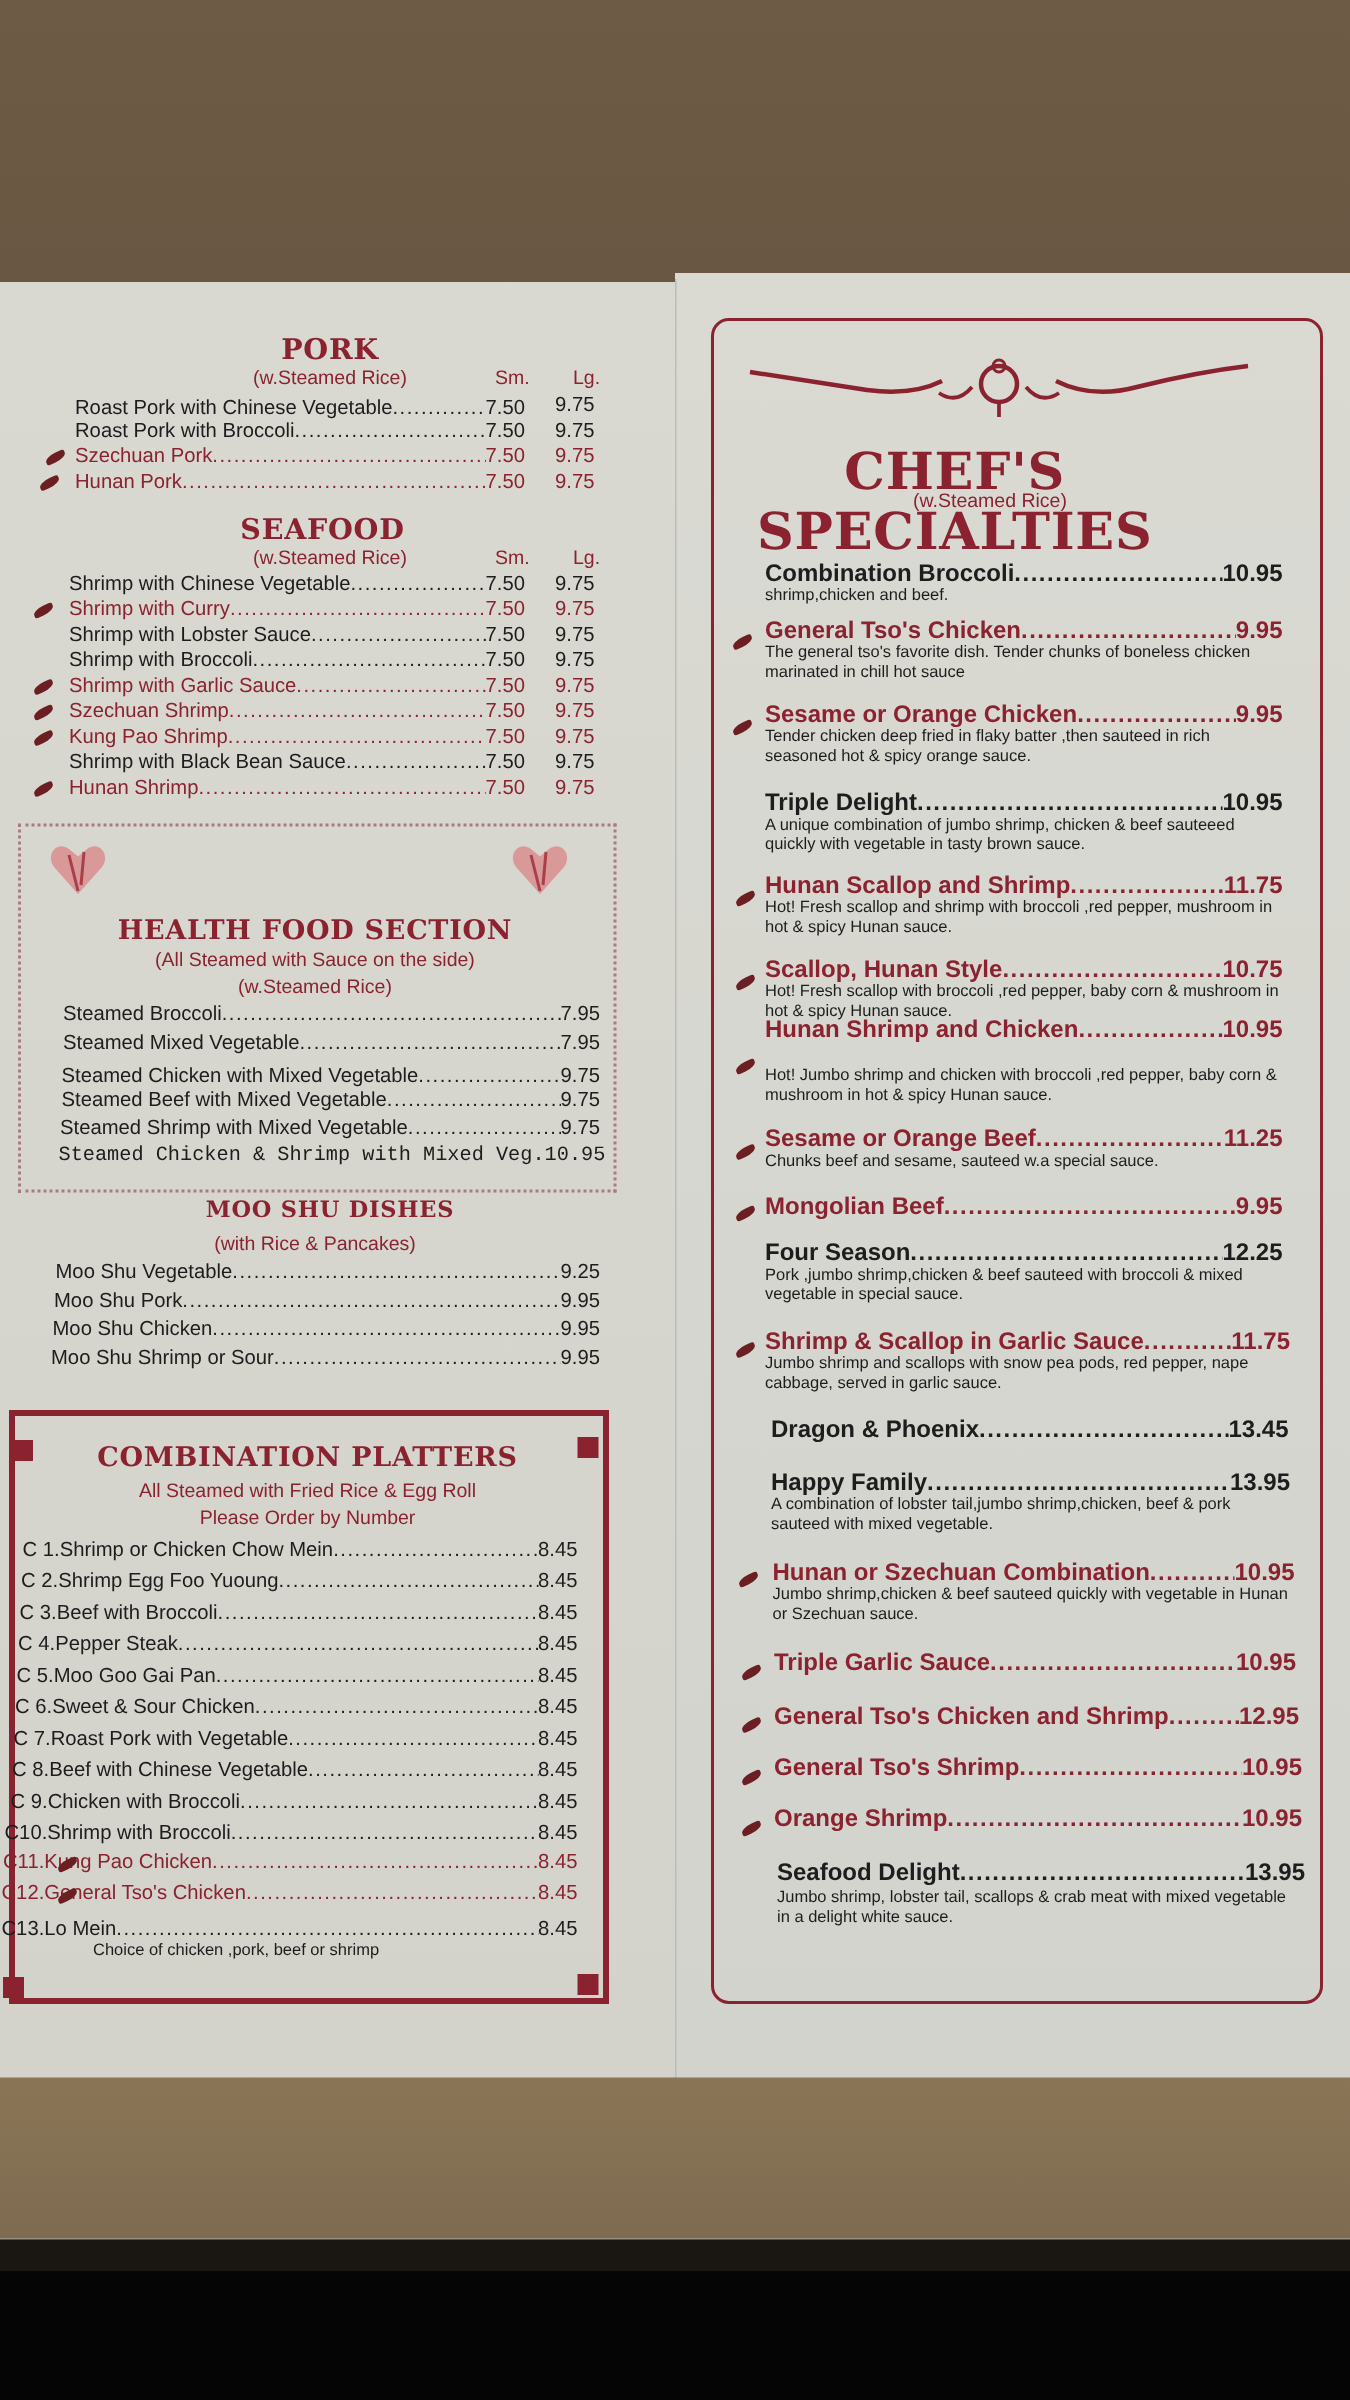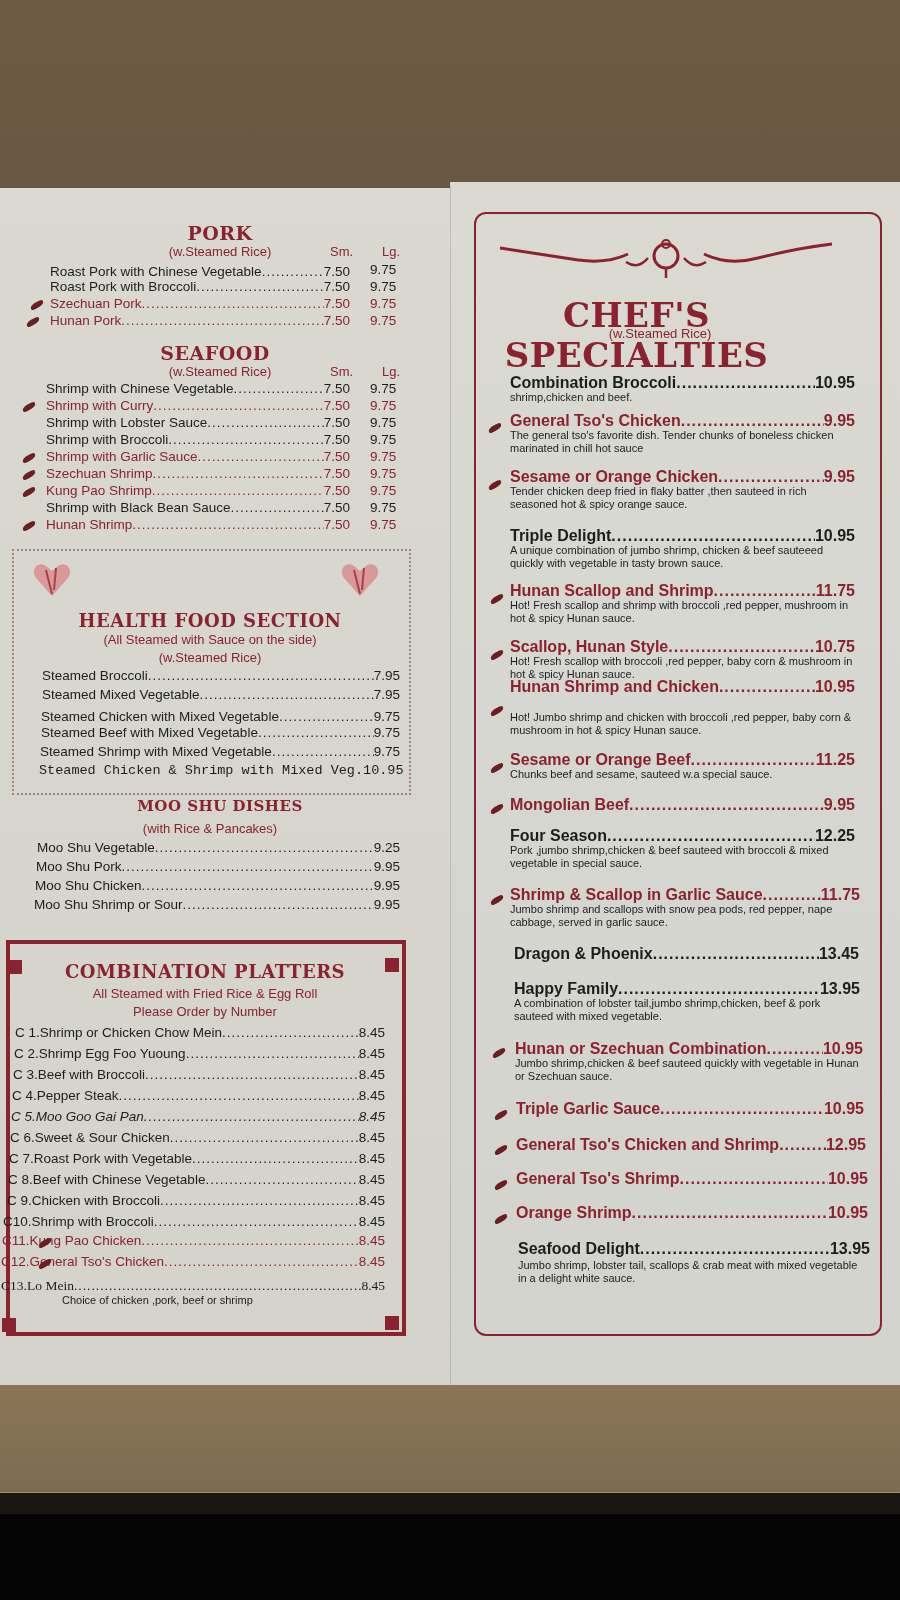--- a/index.html
+++ b/index.html
@@ -237,21 +237,21 @@
     <span class="name">Beef with Broccoli</span>
     <span class="dots"></span>
     <span class="price">8.45</span>
   </div>
 <div class="row" style="left:12px;top:1088px;width:373px;">
     <span class="code">C 4.</span>
     <span class="name">Pepper Steak</span>
     <span class="dots"></span>
     <span class="price">8.45</span>
   </div>
-<div class="row" style="left:11px;top:1109px;width:374px;font-style:italic;">
+<div class="row" style="left:11px;top:1109px;width:374px;">
     <span class="code">C 5.</span>
     <span class="name">Moo Goo Gai Pan</span>
     <span class="dots"></span>
     <span class="price">8.45</span>
   </div>
 <div class="row" style="left:10px;top:1130px;width:375px;">
     <span class="code">C 6.</span>
     <span class="name">Sweet &amp; Sour Chicken</span>
     <span class="dots"></span>
     <span class="price">8.45</span>
@@ -287,21 +287,21 @@
     <span class="price">8.45</span>
   </div>
 <div class="chili" style="left:38px;top:1240px;"></div>
 <div class="row hot" style="left:1px;top:1254px;width:384px;">
     <span class="code" style="width:58px;">C12.</span>
     <span class="name">General Tso's Chicken</span>
     <span class="dots"></span>
     <span class="price">8.45</span>
   </div>
 <div class="chili" style="left:38px;top:1261px;"></div>
-<div class="row" style="left:1px;top:1278px;width:384px;font-family:Liberation Serif, serif;">
+<div class="row" style="left:1px;top:1278px;width:384px;">
     <span class="code" style="width:58px;">C13.</span>
     <span class="name">Lo Mein</span>
     <span class="dots"></span>
     <span class="price">8.45</span>
   </div>
 <div style="position:absolute;left:62px;top:1294px;font-size:11px;color:#1d1d1d;">Choice of chicken ,pork, beef or shrimp</div>
 
 <div class="box-chef"></div>
 <svg style="position:absolute;left:498px;top:236px;" width="336" height="44" viewBox="0 0 336 44">
   <path d="M2 12 Q40 18 80 24 Q110 28 130 18 M206 18 Q230 30 260 22 Q300 12 334 8" stroke="#8b2230" stroke-width="3" fill="none"></path>

